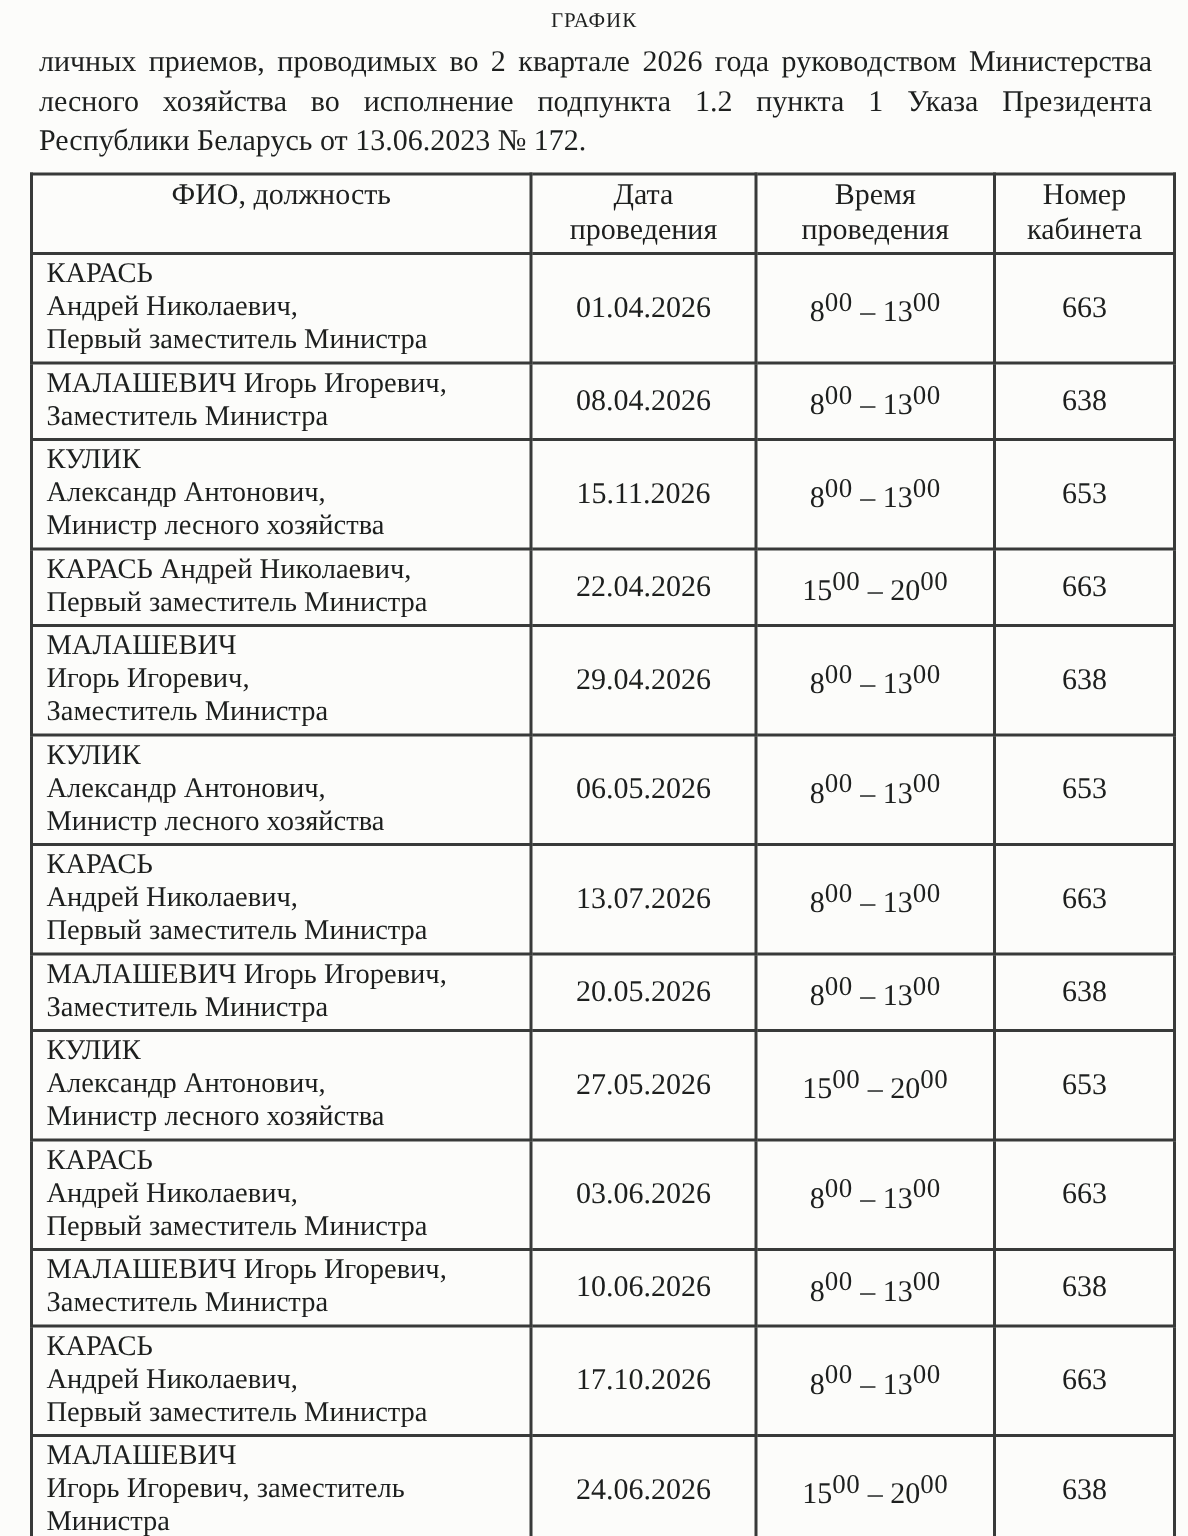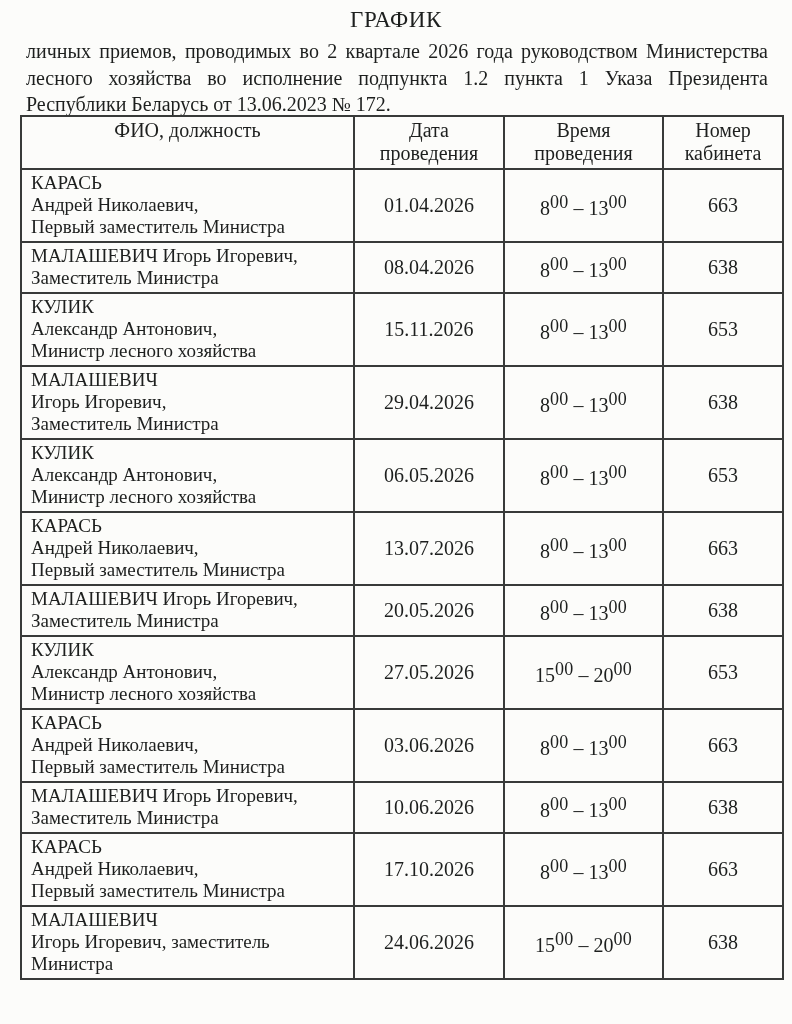--- a/index.html
+++ b/index.html
@@ -13,21 +13,21 @@
   }
   .page {
     position: relative;
     width: 792px; height: 1024px;
     overflow: hidden;
     background: #fcfcfa;
   }
   .doc-title {
     margin: 7px 0 0 0;
     text-align: center;
-    font-size: 23px;
+    font-size: 14px;
     font-weight: normal;
     letter-spacing: 0.6px;
   }
   .doc-intro {
     margin: 5px 24px 4px 26px;
     width: 742px;
     font-size: 20px;
     line-height: 26.5px;
     text-align: justify;
   }
@@ -108,20 +108,26 @@
           <td class="c-time">8<span class="sup00">00</span> – 13<span class="sup00">00</span></td>
           <td class="c-room">638</td>
         </tr>
         <tr>
           <td class="c-name">КУЛИК<br>Александр Антонович,<br>Министр лесного хозяйства</td>
           <td class="c-date">15.11.2026</td>
           <td class="c-time">8<span class="sup00">00</span> – 13<span class="sup00">00</span></td>
           <td class="c-room">653</td>
         </tr>
         <tr>
+          <td class="c-name">КАРАСЬ Андрей Николаевич,<br>Первый заместитель Министра</td>
+          <td class="c-date">22.04.2026</td>
+          <td class="c-time">15<span class="sup00">00</span> – 20<span class="sup00">00</span></td>
+          <td class="c-room">663</td>
+        </tr>
+        <tr>
           <td class="c-name">МАЛАШЕВИЧ<br>Игорь Игоревич,<br>Заместитель Министра</td>
           <td class="c-date">29.04.2026</td>
           <td class="c-time">8<span class="sup00">00</span> – 13<span class="sup00">00</span></td>
           <td class="c-room">638</td>
         </tr>
         <tr>
           <td class="c-name">КУЛИК<br>Александр Антонович,<br>Министр лесного хозяйства</td>
           <td class="c-date">06.05.2026</td>
           <td class="c-time">8<span class="sup00">00</span> – 13<span class="sup00">00</span></td>
           <td class="c-room">653</td>

